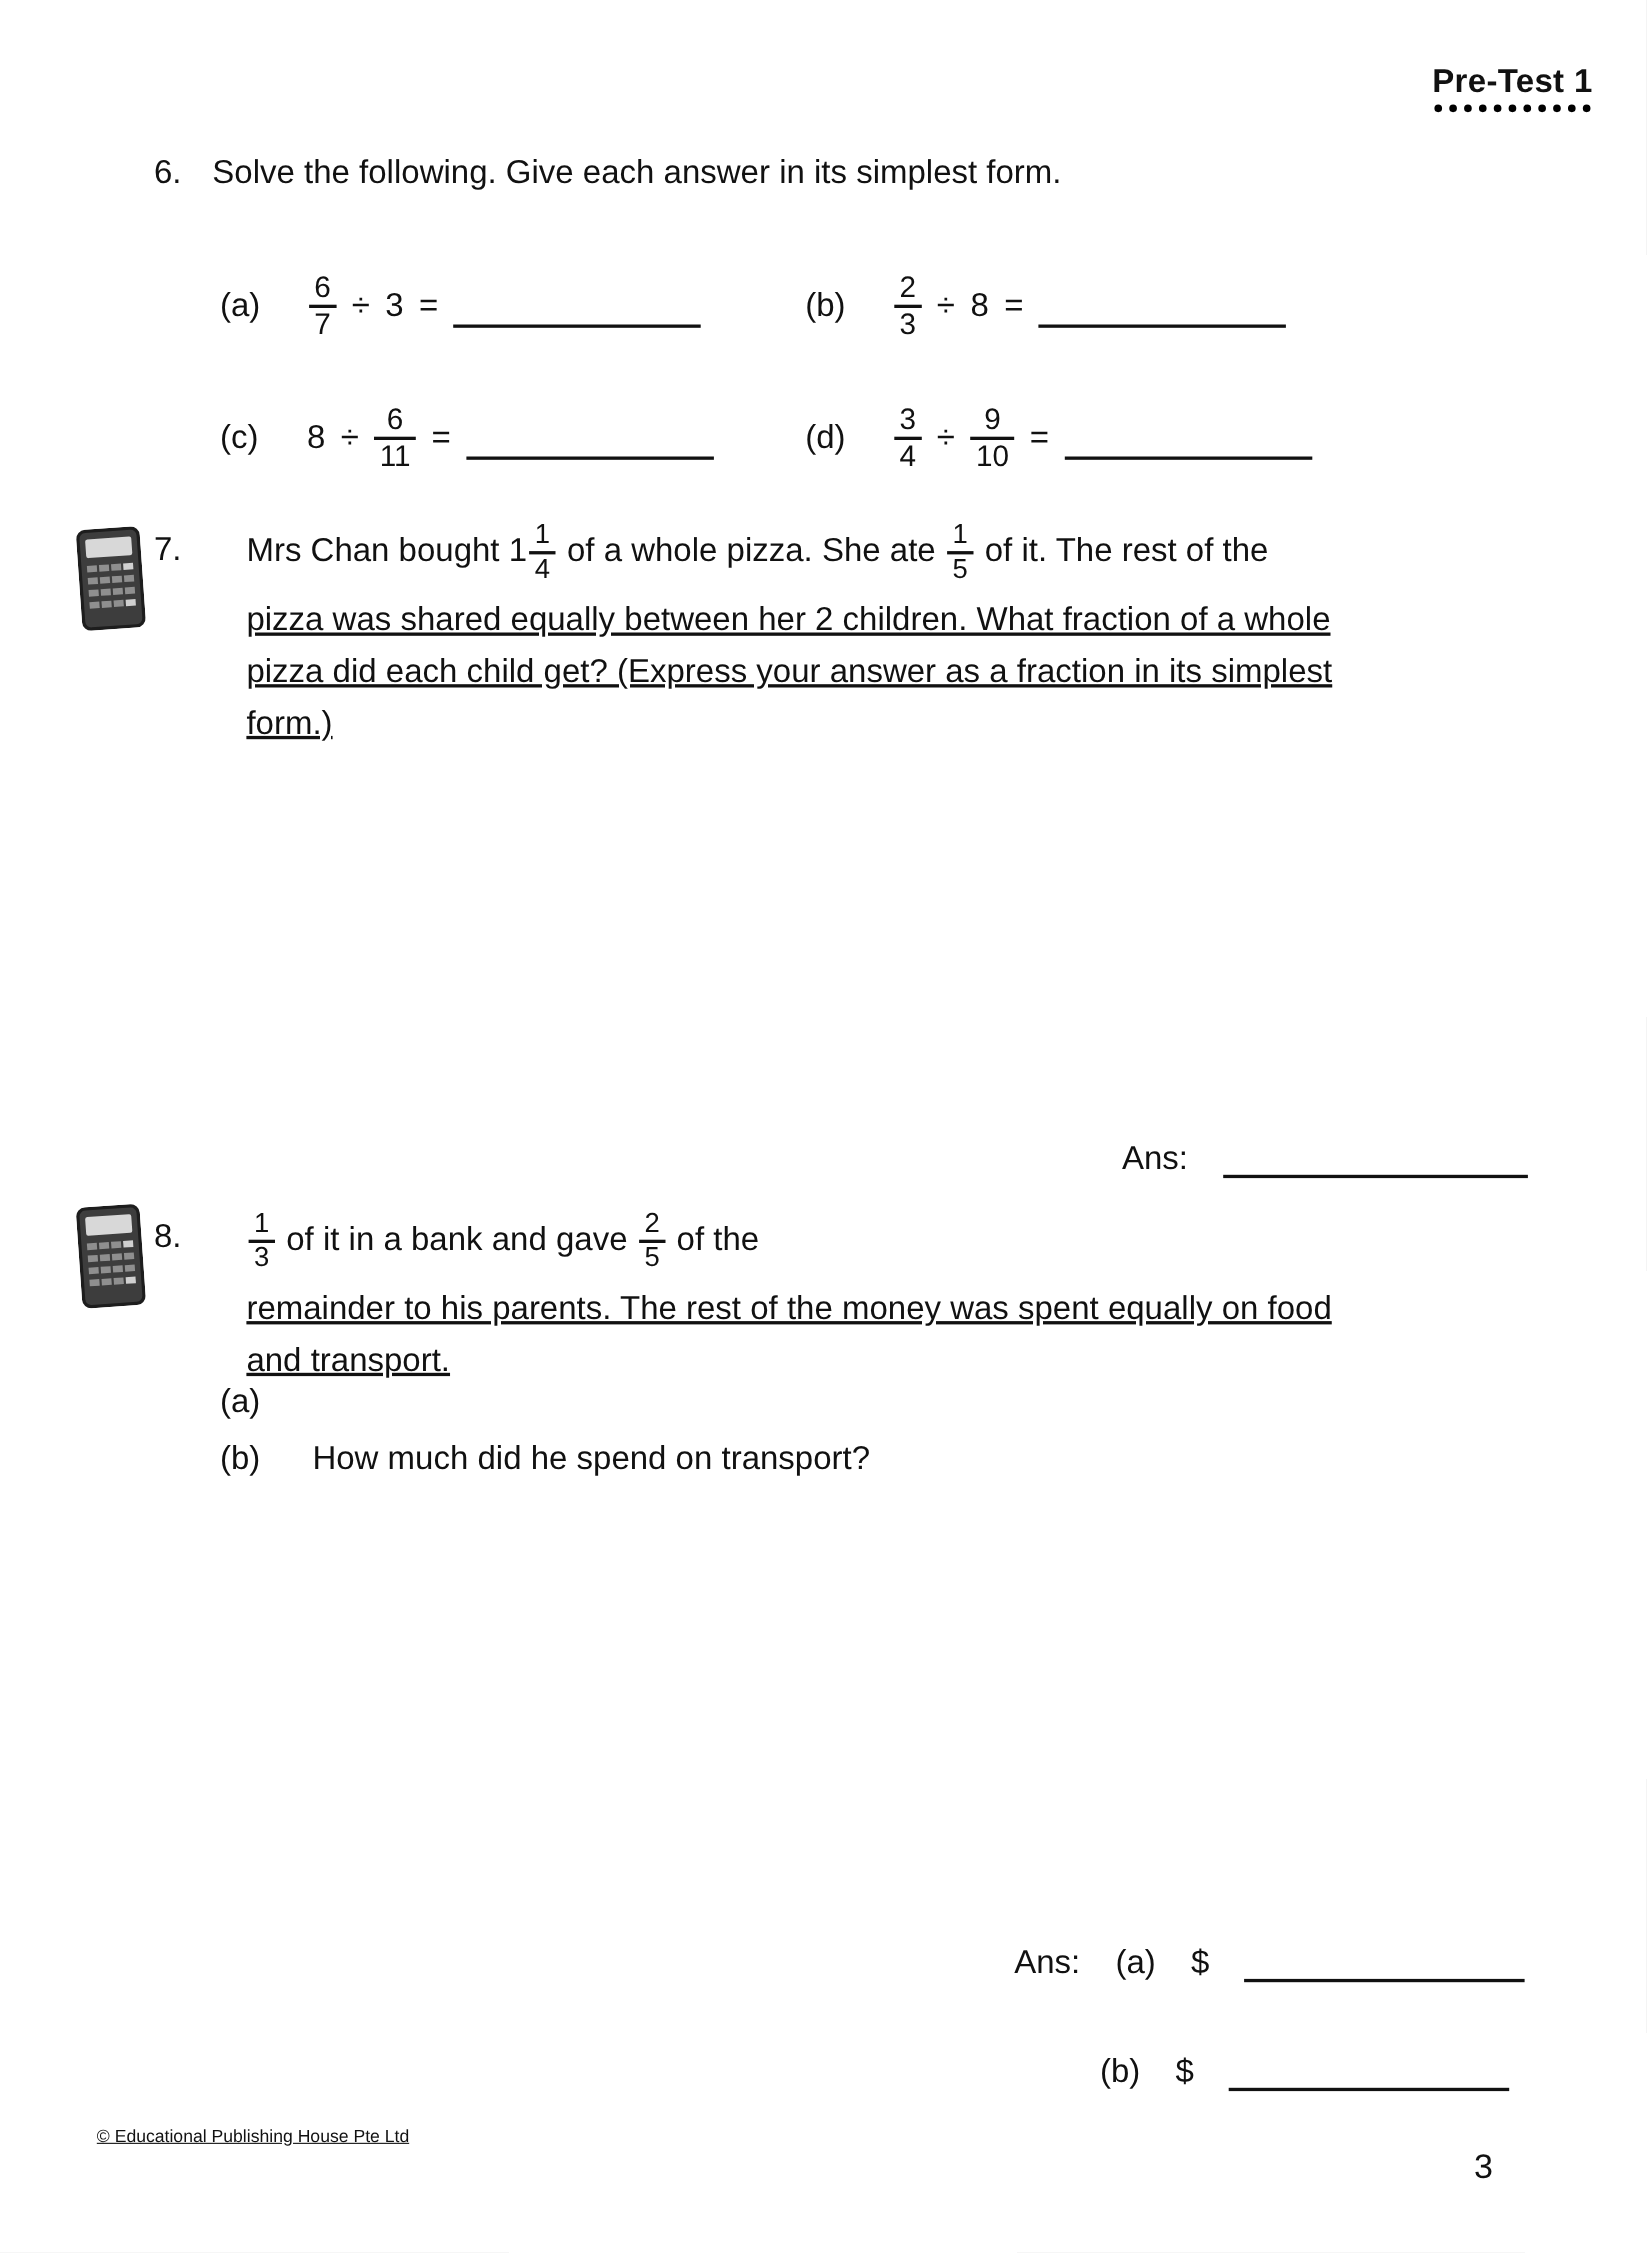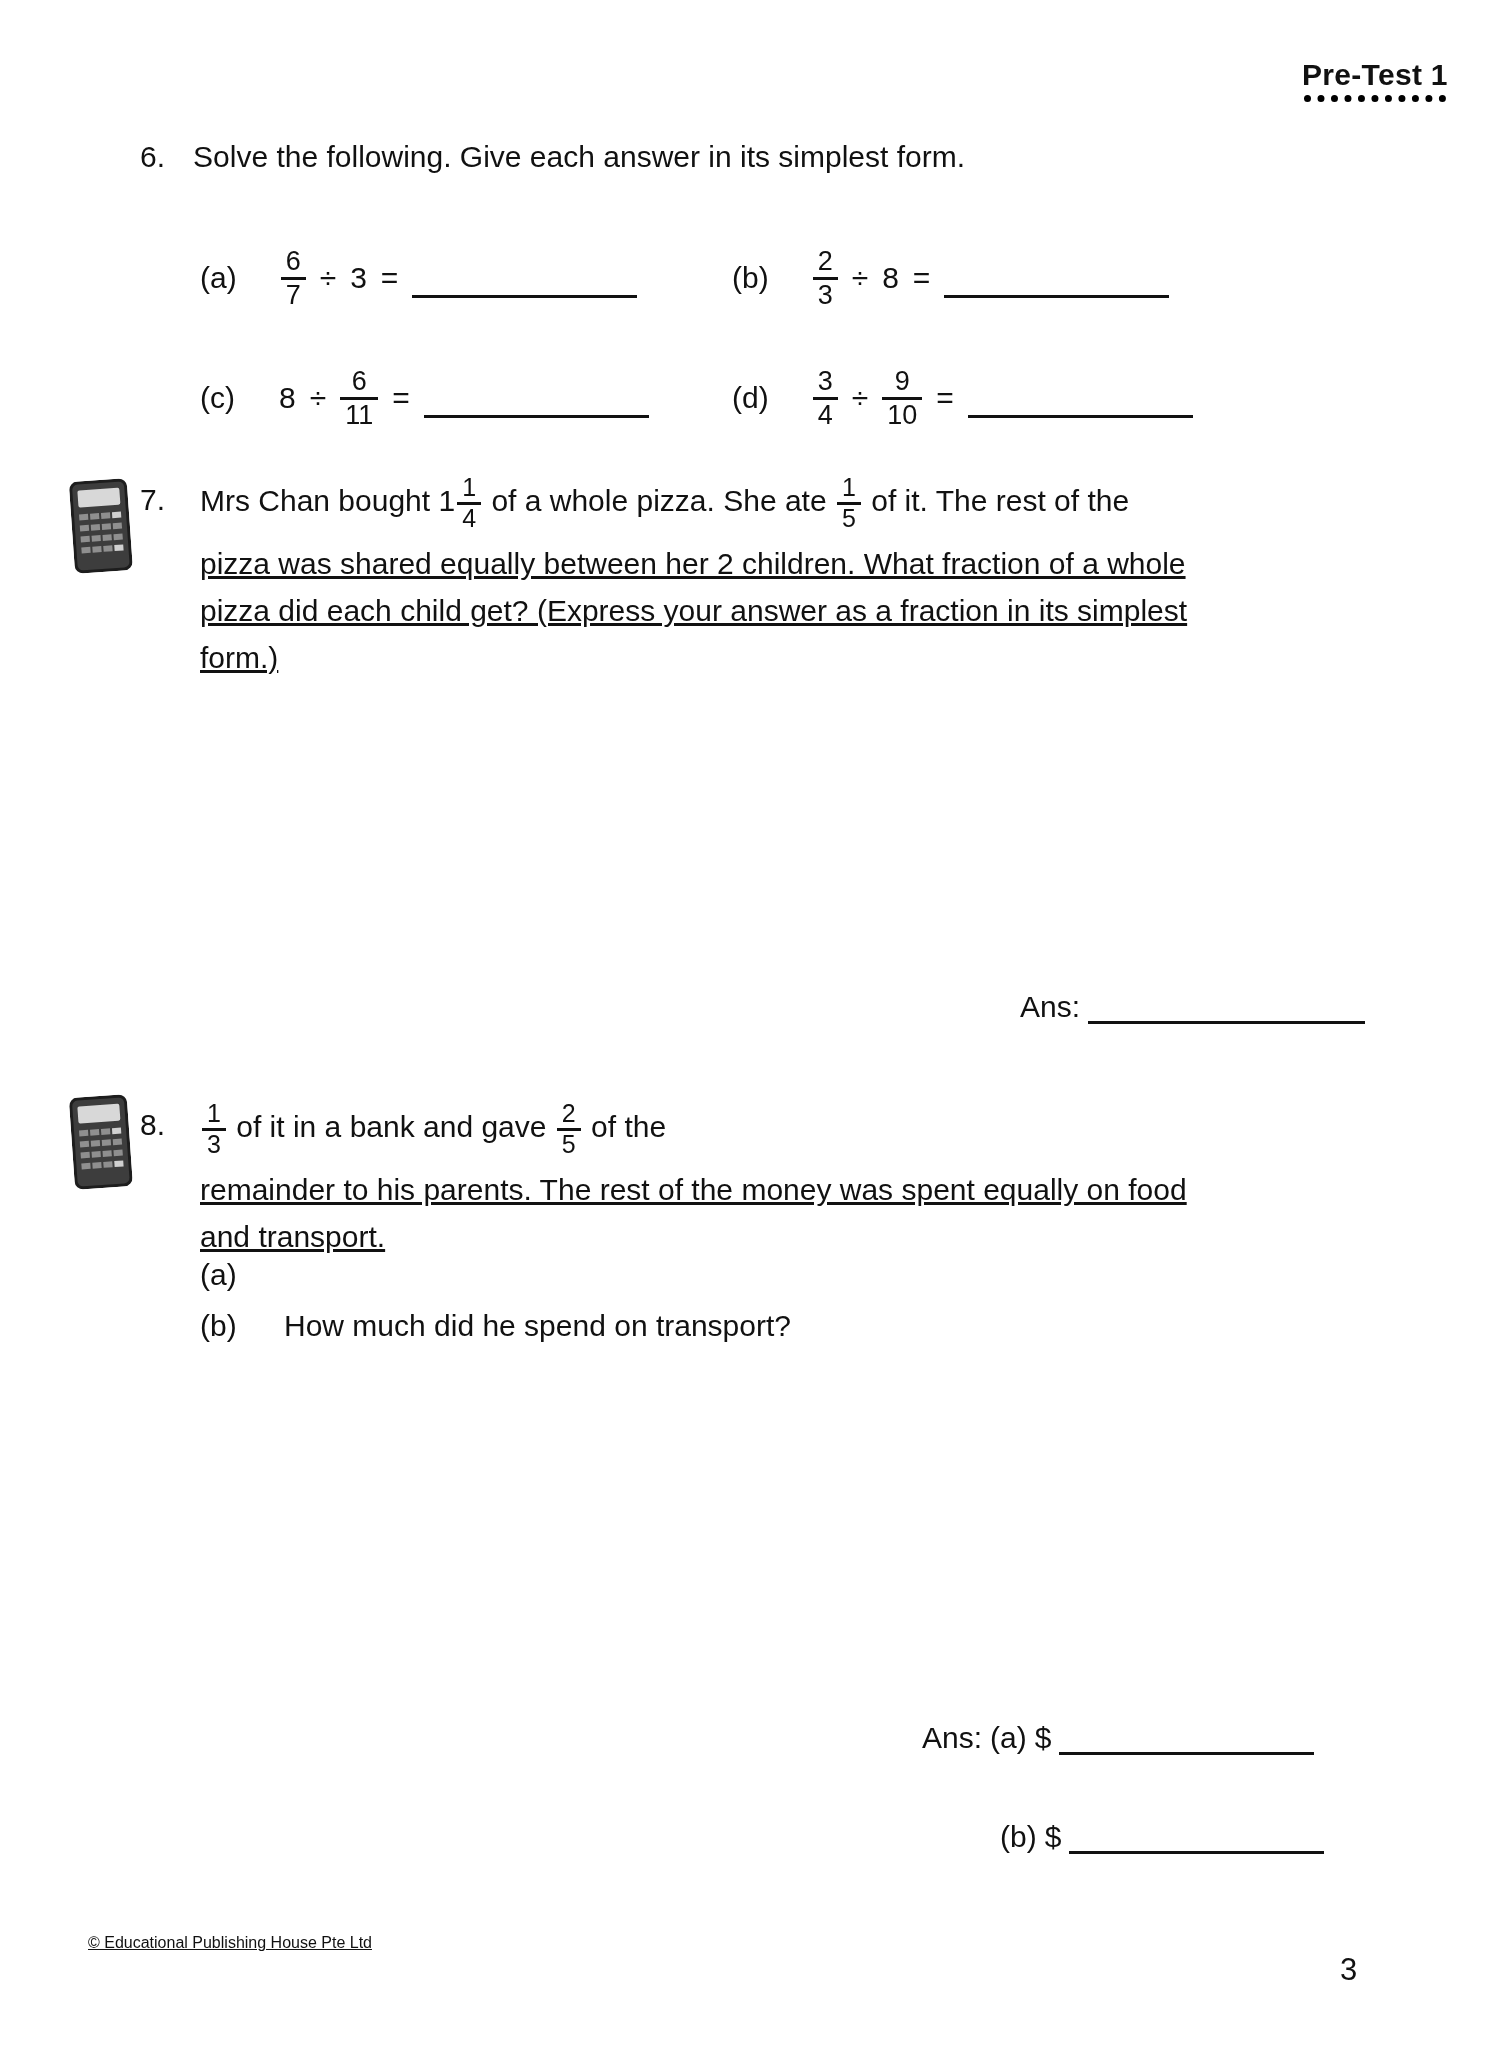--- a/index.html
+++ b/index.html
@@ -29,27 +29,27 @@
   .frac{display:inline-block;text-align:center;font-size:27px;line-height:1.12;vertical-align:middle;}
   .frac .num{display:block;border-bottom:3px solid #111;padding:0 5px;}
   .frac .den{display:block;padding:0 5px;}
   .blank{border-bottom:3px solid #111;display:inline-block;}
   .q6-part .blank{align-self:center;margin-top:36px;}
   .w225{width:225px;}
   .w285{width:277px;}
   .w255{width:255px;}
 
   
-  .text-block{font-size:30px;width:1250px;}
+  .text-block{font-size:30px;width:1250px;margin-left:24px;}
   .frac-line{line-height:78px;white-space:pre;}
   .frac-line .frac{font-size:25px;line-height:1.1;margin:0 2px;}
   .plain-line{line-height:47px;white-space:pre;text-decoration:underline;}
 
   
-  .ans-row{display:flex;align-items:flex-end;gap:8px;font-size:30px;white-space:pre;}
+  .ans-row{display:flex;align-items:flex-end;gap:32px;font-size:30px;white-space:pre;margin-top:47px;}
 
   
   .q8-part-row{display:flex;gap:36px;font-size:30px;margin-bottom:17px;white-space:pre;}
   .q8-part-row .part-label{width:48px;margin:0;}
 
   
   .calc{transform:rotate(-4deg);}
 
   
   .footer-copy{font-size:16px;white-space:pre;text-decoration:underline;}

